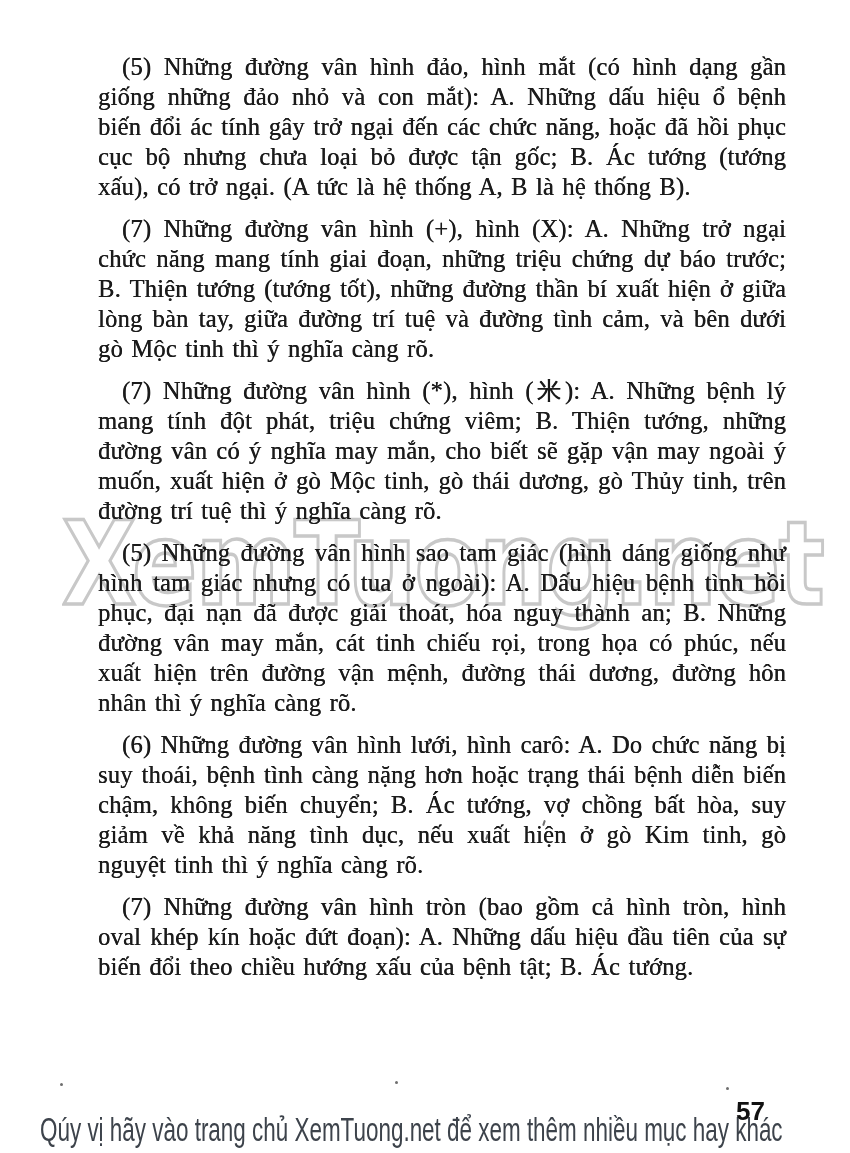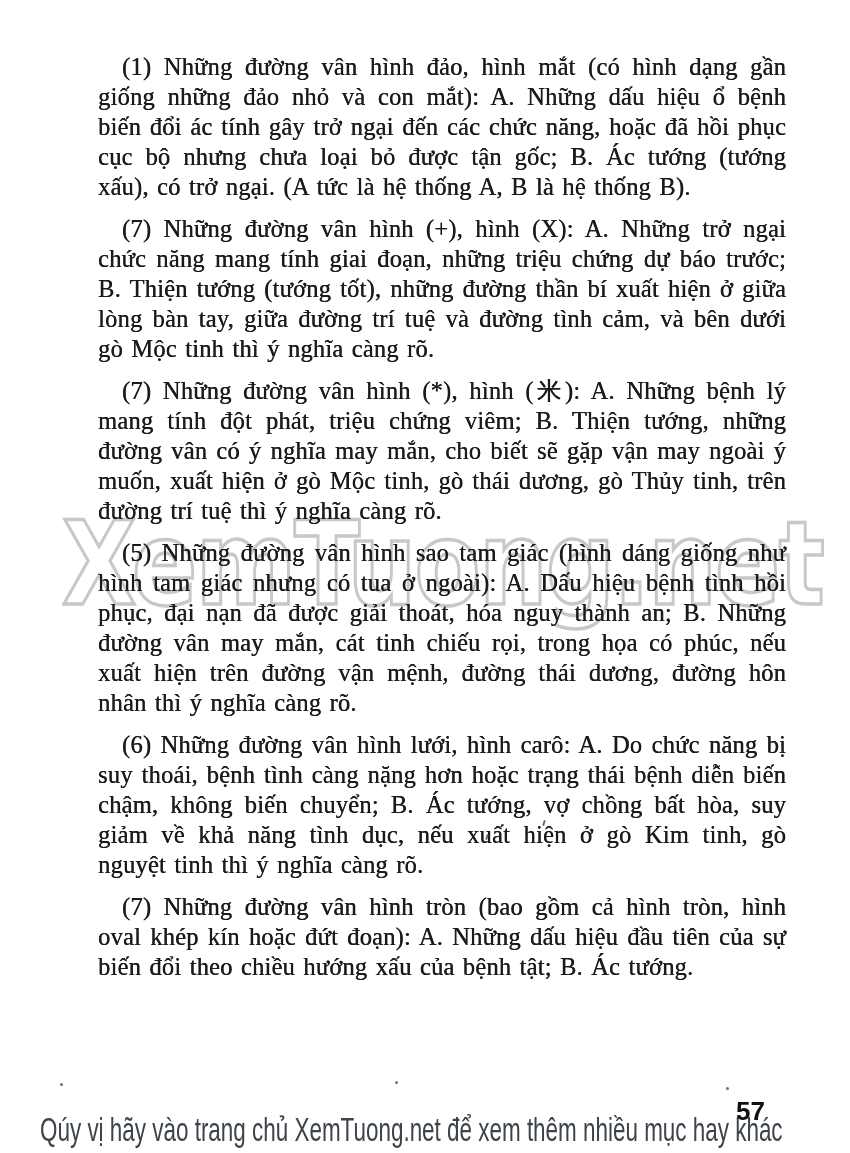--- a/index.html
+++ b/index.html
@@ -69,21 +69,21 @@
   .artifact.tick{width:2px;height:6px;border-radius:1px;transform:rotate(18deg);}
 </style>
 </head>
 <body>
 
 <div class="page">
 
   <div class="watermark">XemTuong.net</div>
 
   <div class="content">
-    <p class="para">(1) Những đường vân hình đảo, hình mắt (có hình dạng gần giống những đảo nhỏ và con mắt): A. Những dấu hiệu ổ bệnh biến đổi ác tính gây trở ngại đến các chức năng, hoặc đã hồi phục cục bộ nhưng chưa loại bỏ được tận gốc; B. Ác tướng (tướng xấu), có trở ngại. (A tức là hệ thống A, B là hệ thống B).</p>
+    <p class="para">(5) Những đường vân hình đảo, hình mắt (có hình dạng gần giống những đảo nhỏ và con mắt): A. Những dấu hiệu ổ bệnh biến đổi ác tính gây trở ngại đến các chức năng, hoặc đã hồi phục cục bộ nhưng chưa loại bỏ được tận gốc; B. Ác tướng (tướng xấu), có trở ngại. (A tức là hệ thống A, B là hệ thống B).</p>
     <p class="para">(7) Những đường vân hình (+), hình (X): A. Những trở ngại chức năng mang tính giai đoạn, những triệu chứng dự báo trước; B. Thiện tướng (tướng tốt), những đường thần bí xuất hiện ở giữa lòng bàn tay, giữa đường trí tuệ và đường tình cảm, và bên dưới gò Mộc tinh thì ý nghĩa càng rõ.</p>
     <p class="para">(7) Những đường vân hình (*), hình (米): A. Những bệnh lý mang tính đột phát, triệu chứng viêm; B. Thiện tướng, những đường vân có ý nghĩa may mắn, cho biết sẽ gặp vận may ngoài ý muốn, xuất hiện ở gò Mộc tinh, gò thái dương, gò Thủy tinh, trên đường trí tuệ thì ý nghĩa càng rõ.</p>
     <p class="para">(5) Những đường vân hình sao tam giác (hình dáng giống như hình tam giác nhưng có tua ở ngoài): A. Dấu hiệu bệnh tình hồi phục, đại nạn đã được giải thoát, hóa nguy thành an; B. Những đường vân may mắn, cát tinh chiếu rọi, trong họa có phúc, nếu xuất hiện trên đường vận mệnh, đường thái dương, đường hôn nhân thì ý nghĩa càng rõ.</p>
     <p class="para">(6) Những đường vân hình lưới, hình carô: A. Do chức năng bị suy thoái, bệnh tình càng nặng hơn hoặc trạng thái bệnh diễn biến chậm, không biến chuyển; B. Ác tướng, vợ chồng bất hòa, suy giảm về khả năng tình dục, nếu xuất hiện ở gò Kim tinh, gò nguyệt tinh thì ý nghĩa càng rõ.</p>
     <p class="para">(7) Những đường vân hình tròn (bao gồm cả hình tròn, hình oval khép kín hoặc đứt đoạn): A. Những dấu hiệu đầu tiên của sự biến đổi theo chiều hướng xấu của bệnh tật; B. Ác tướng.</p>
   </div>
 
   <span class="artifact tick" style="left:543px;top:820px"></span>
   <span class="artifact tick" style="left:486px;top:834px"></span>
   <span class="artifact" style="left:60px;top:1083px"></span>

